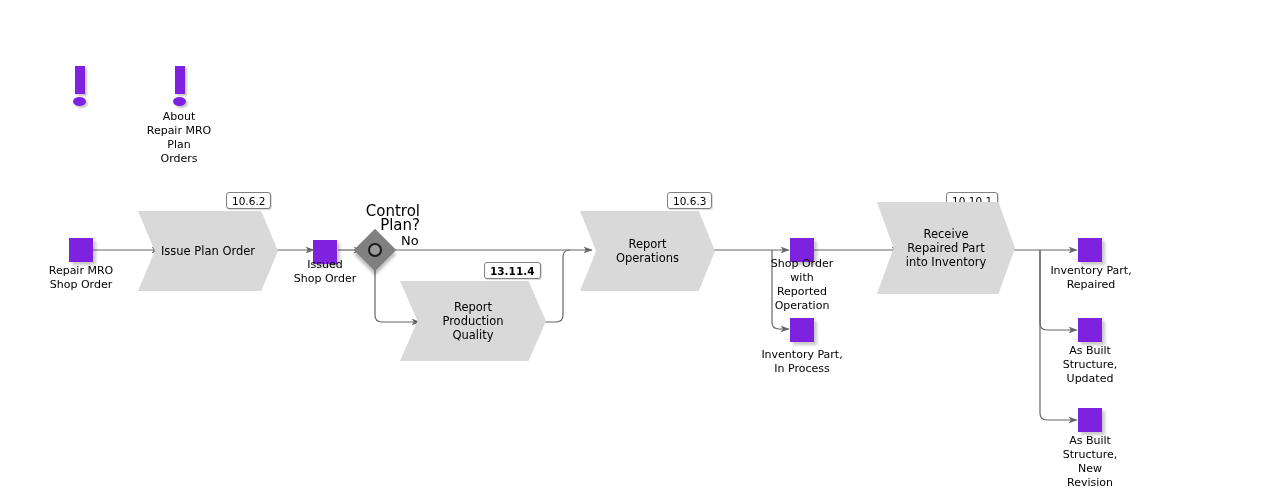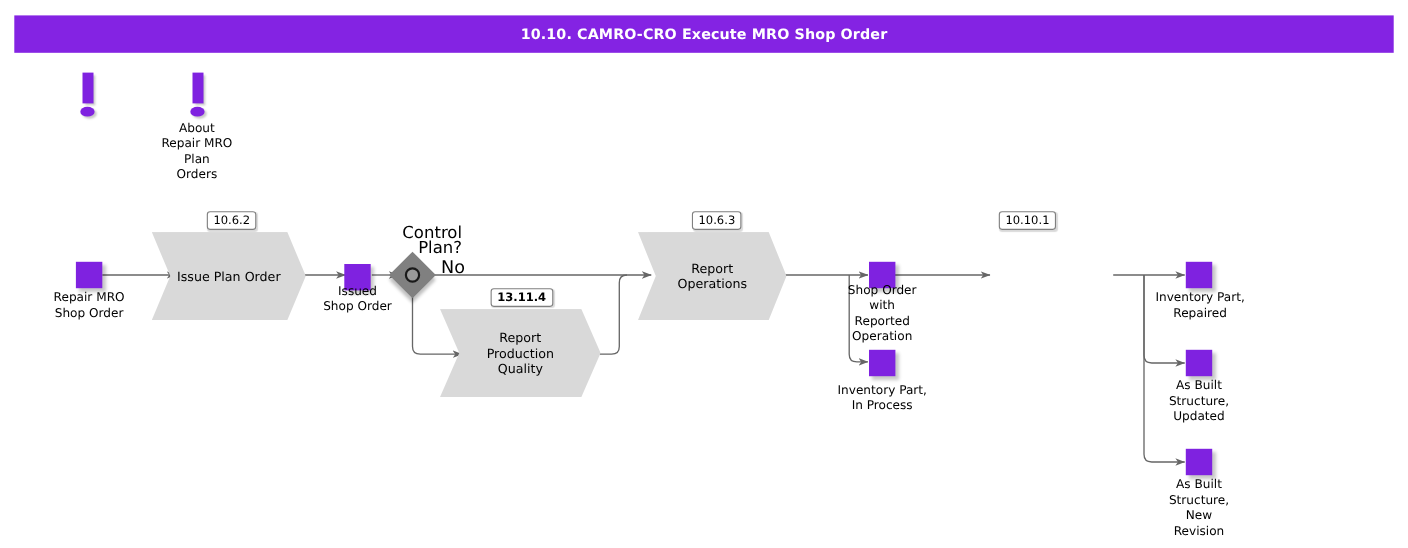--- a/index.html
+++ b/index.html
@@ -98,20 +98,21 @@
     padding: 0 5px;
     background: #ffffff;
     border: 1px solid #808080;
     border-radius: 3px;
     font-size: 10.5px;
     color: #000000;
     display: flex;
     align-items: center;
     justify-content: center;
     box-shadow: 1px 1px 1px rgba(0,0,0,0.15);
+    margin-left: 38px;
   }
 
   
   .note {
     position: absolute;
     width: 90px;
   }
   .note-bang {
     position: relative;
     width: 90px;
@@ -176,30 +177,29 @@
     position: absolute;
     text-align: right;
     font-size: 15px;
     line-height: 14px;
     color: #000;
     white-space: pre-line;
   }
 
   .edge-label {
     position: absolute;
-    font-size: 16px;
+    font-size: 13px;
     color: #000000;
   }
 </style>
 </head>
 <body>
 
 <div id="canvas">
 
-  <div class="titlebar">10.10. CAMRO-CRO Execute MRO Shop Order</div>
 
   <svg id="edges" viewBox="0 0 1280 498">
     <defs>
       <marker id="arrow" markerWidth="9" markerHeight="8" refX="8.5" refY="4" orient="auto" markerUnits="userSpaceOnUse">
         <path d="M0,0.6 L9,4 L0,7.4 L2.4,4 Z" fill="#666666"></path>
       </marker>
     </defs>
     <g stroke="#666666" stroke-width="1.2" fill="none">
 
       <path d="M93,250 L160,250" marker-end="url(#arrow)"></path>
@@ -260,20 +260,26 @@
   </div>
 
   <div class="badge" style="left:629px; top:192px;">10.6.3</div>
   <div class="chev-wrap" style="left:580px; top:211px; width:135px; height:80px;">
     <div class="chev"></div>
     <div class="chev-text">Report
 Operations</div>
   </div>
 
   <div class="badge" style="left:908px; top:192px;">10.10.1</div>
+  <div class="chev-wrap" style="left:877px; top:202px; width:138px; height:92px;">
+    <div class="chev"></div>
+    <div class="chev-text">Receive
+Repaired Part
+into Inventory</div>
+  </div>
 
   <div class="decision-label" style="left:330px; top:204px; width:90px;">Control
 Plan?</div>
   <div class="decision" style="left:360px; top:235px;">
     <div class="dia"></div>
     <div class="ring"></div>
   </div>
   <div class="edge-label" style="left:401px; top:233px;">No</div>
 
   <div class="dataobj" style="left:69px; top:238px;"></div>

